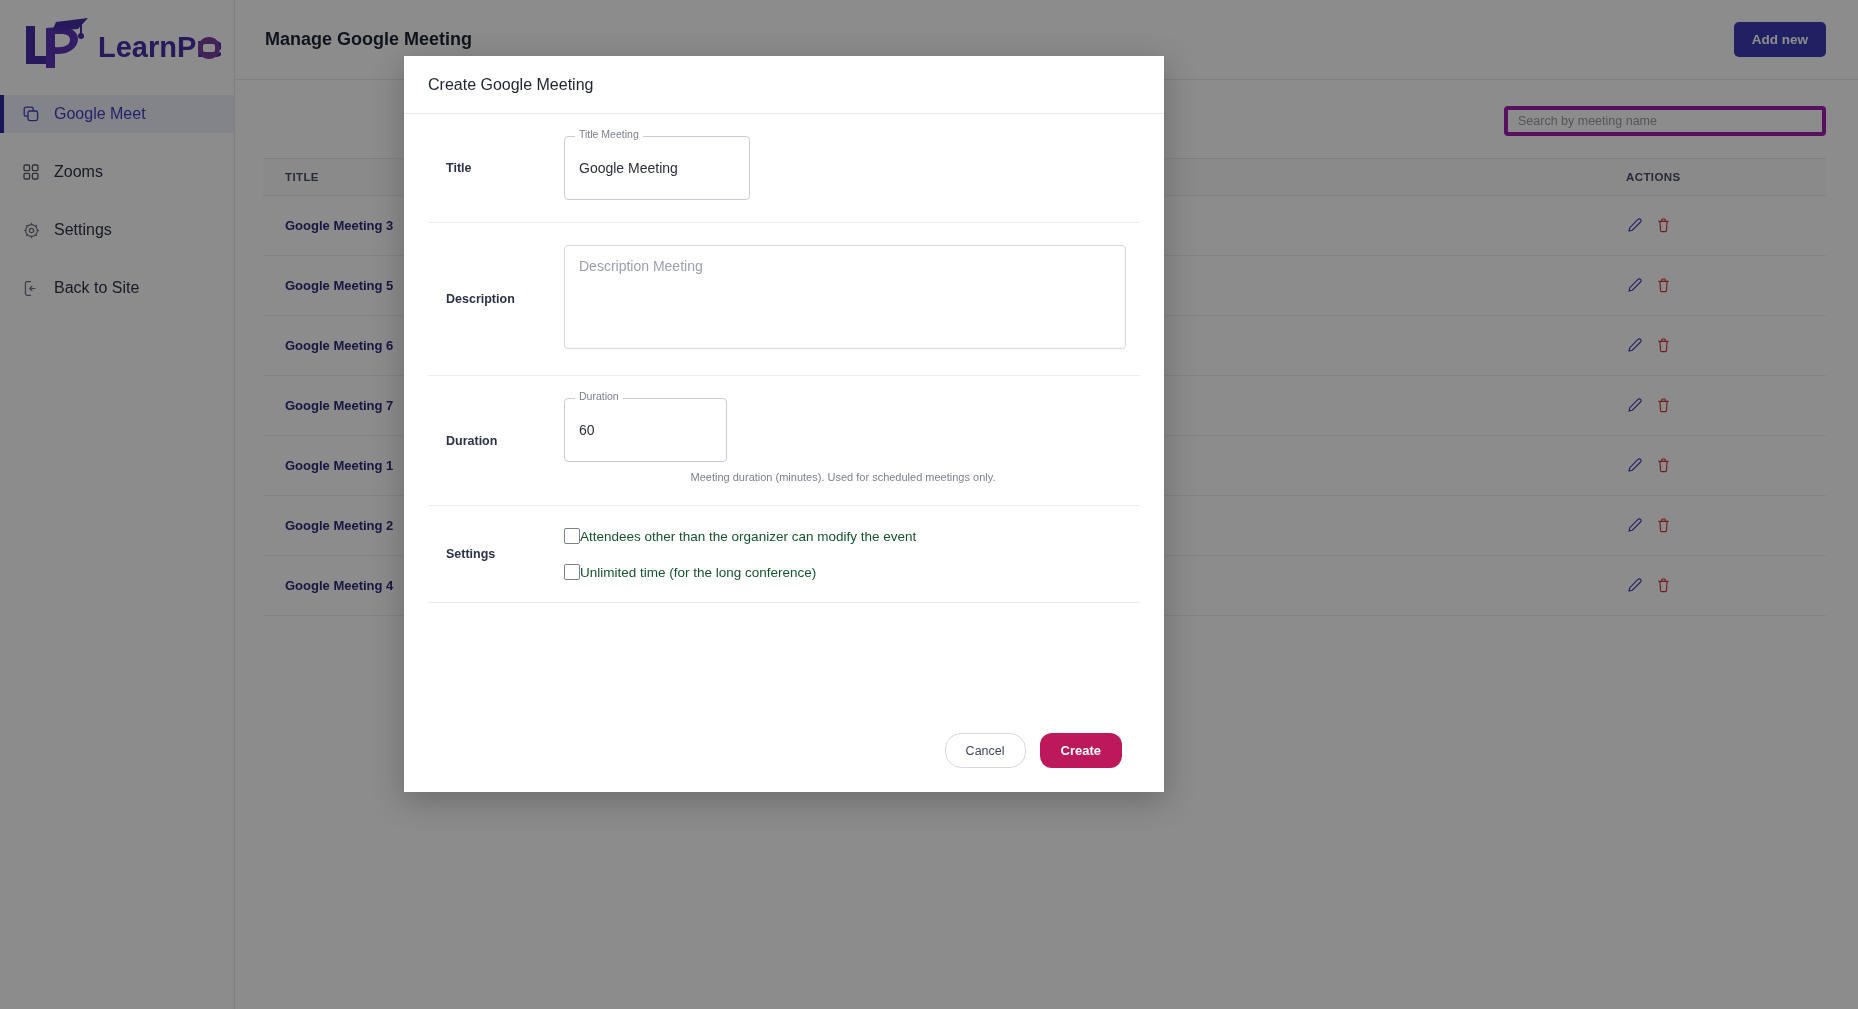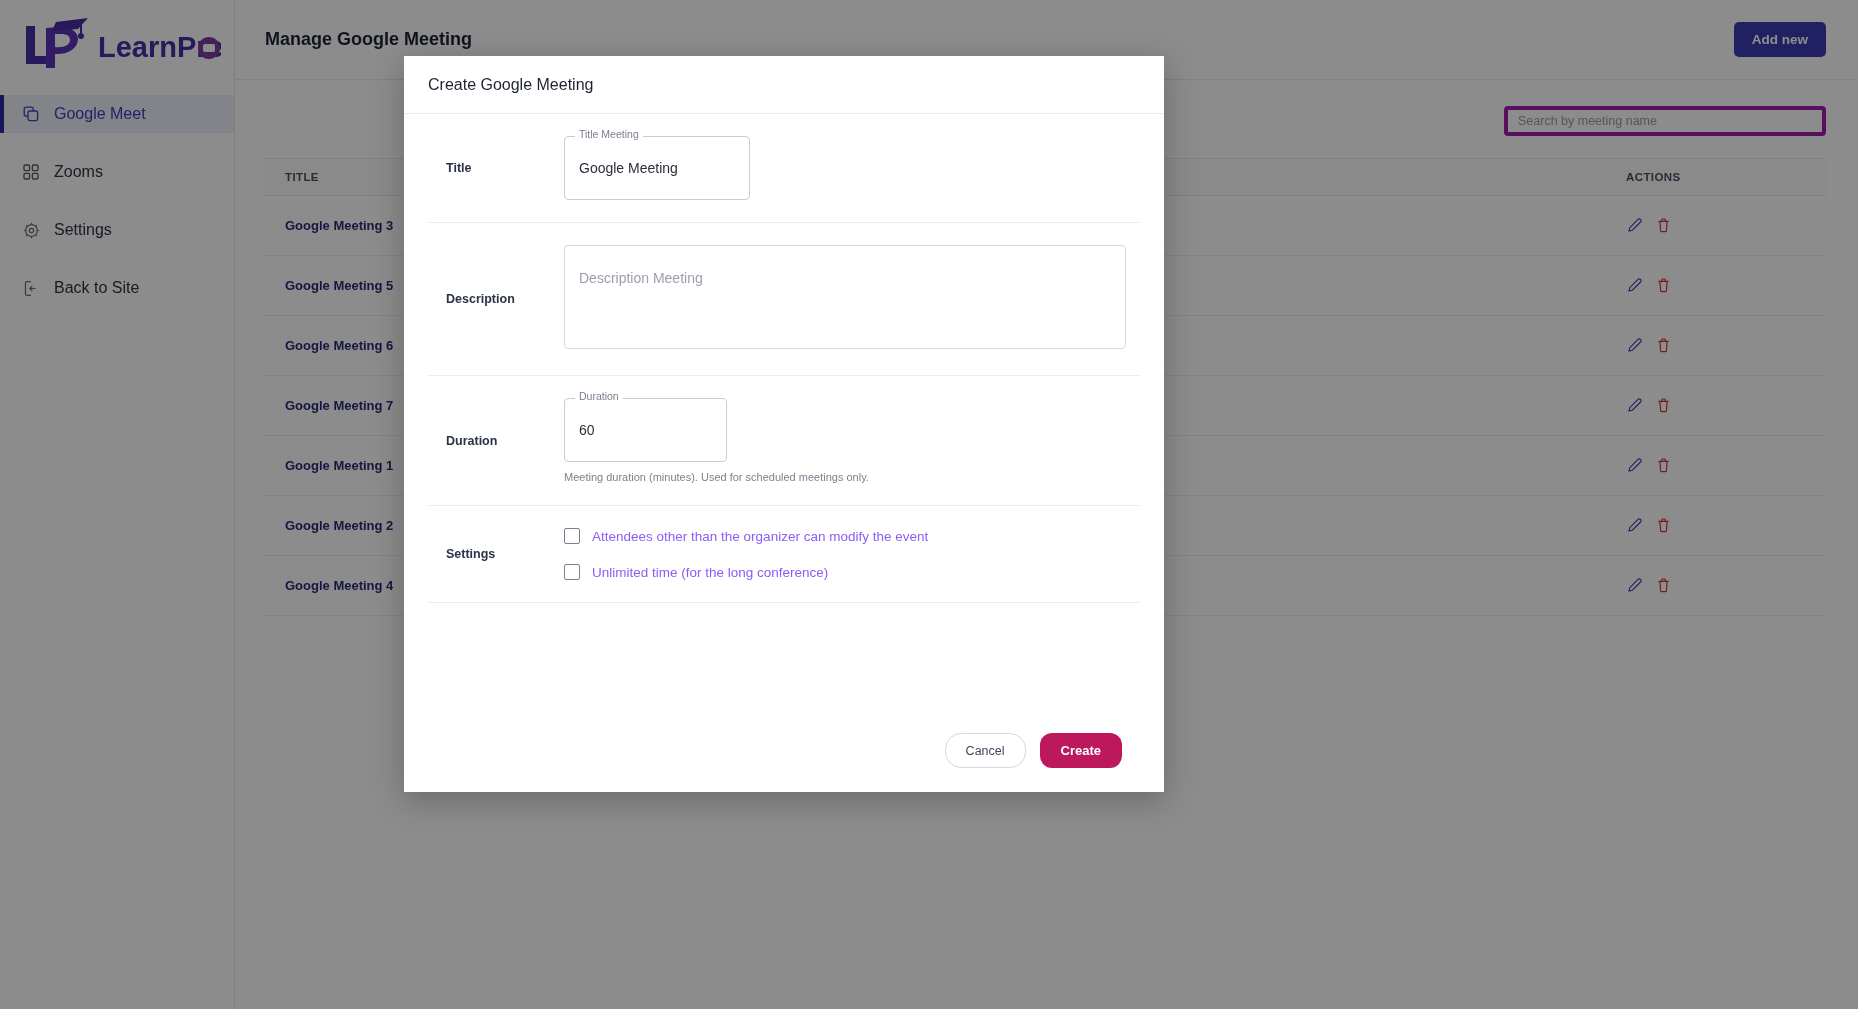--- a/index.html
+++ b/index.html
@@ -153,36 +153,36 @@
     font-family: "Liberation Sans", sans-serif;
     background: #fff;
     outline: none;
   }
   #title-input { width: 186px; }
   #duration-input { width: 163px; }
 
   .textarea-box {
     width: 562px; height: 104px;
     border: 1px solid #d5d8de; border-radius: 4px;
-    padding: 24px 14px;
+    padding: 12px 14px;
     font-size: 14px; color: #2b2f3a;
     font-family: "Liberation Sans", sans-serif;
     resize: none; outline: none;
   }
   .textarea-box::placeholder { color: #9b9fab; }
 
   .helper {
     margin-top: 9px;
-    font-size: 11px; color: #7d818d;
+    font-size: 11px; color: #7d818d; text-align: center;
   }
 
   .check-line {
-    display: flex; align-items: center; gap: 12px;
+    display: flex; align-items: center; gap: 0;
     margin-bottom: 20px;
-    font-size: 13.5px; color: #8b5cf6;
+    font-size: 13.5px; color: #14532d;
   }
   .check-line:last-child { margin-bottom: 0; }
   .cbox {
     width: 16px; height: 16px;
     border: 1.5px solid #7b8090; border-radius: 2px;
     background: #fff; flex: 0 0 16px; cursor: pointer;
   }
 
   .modal-footer {
     display: flex; justify-content: flex-end; gap: 14px;

